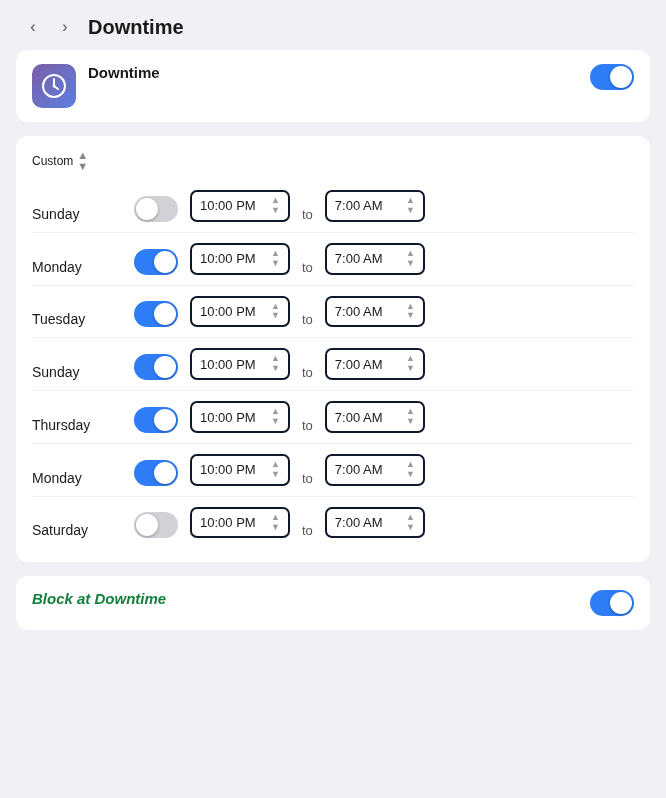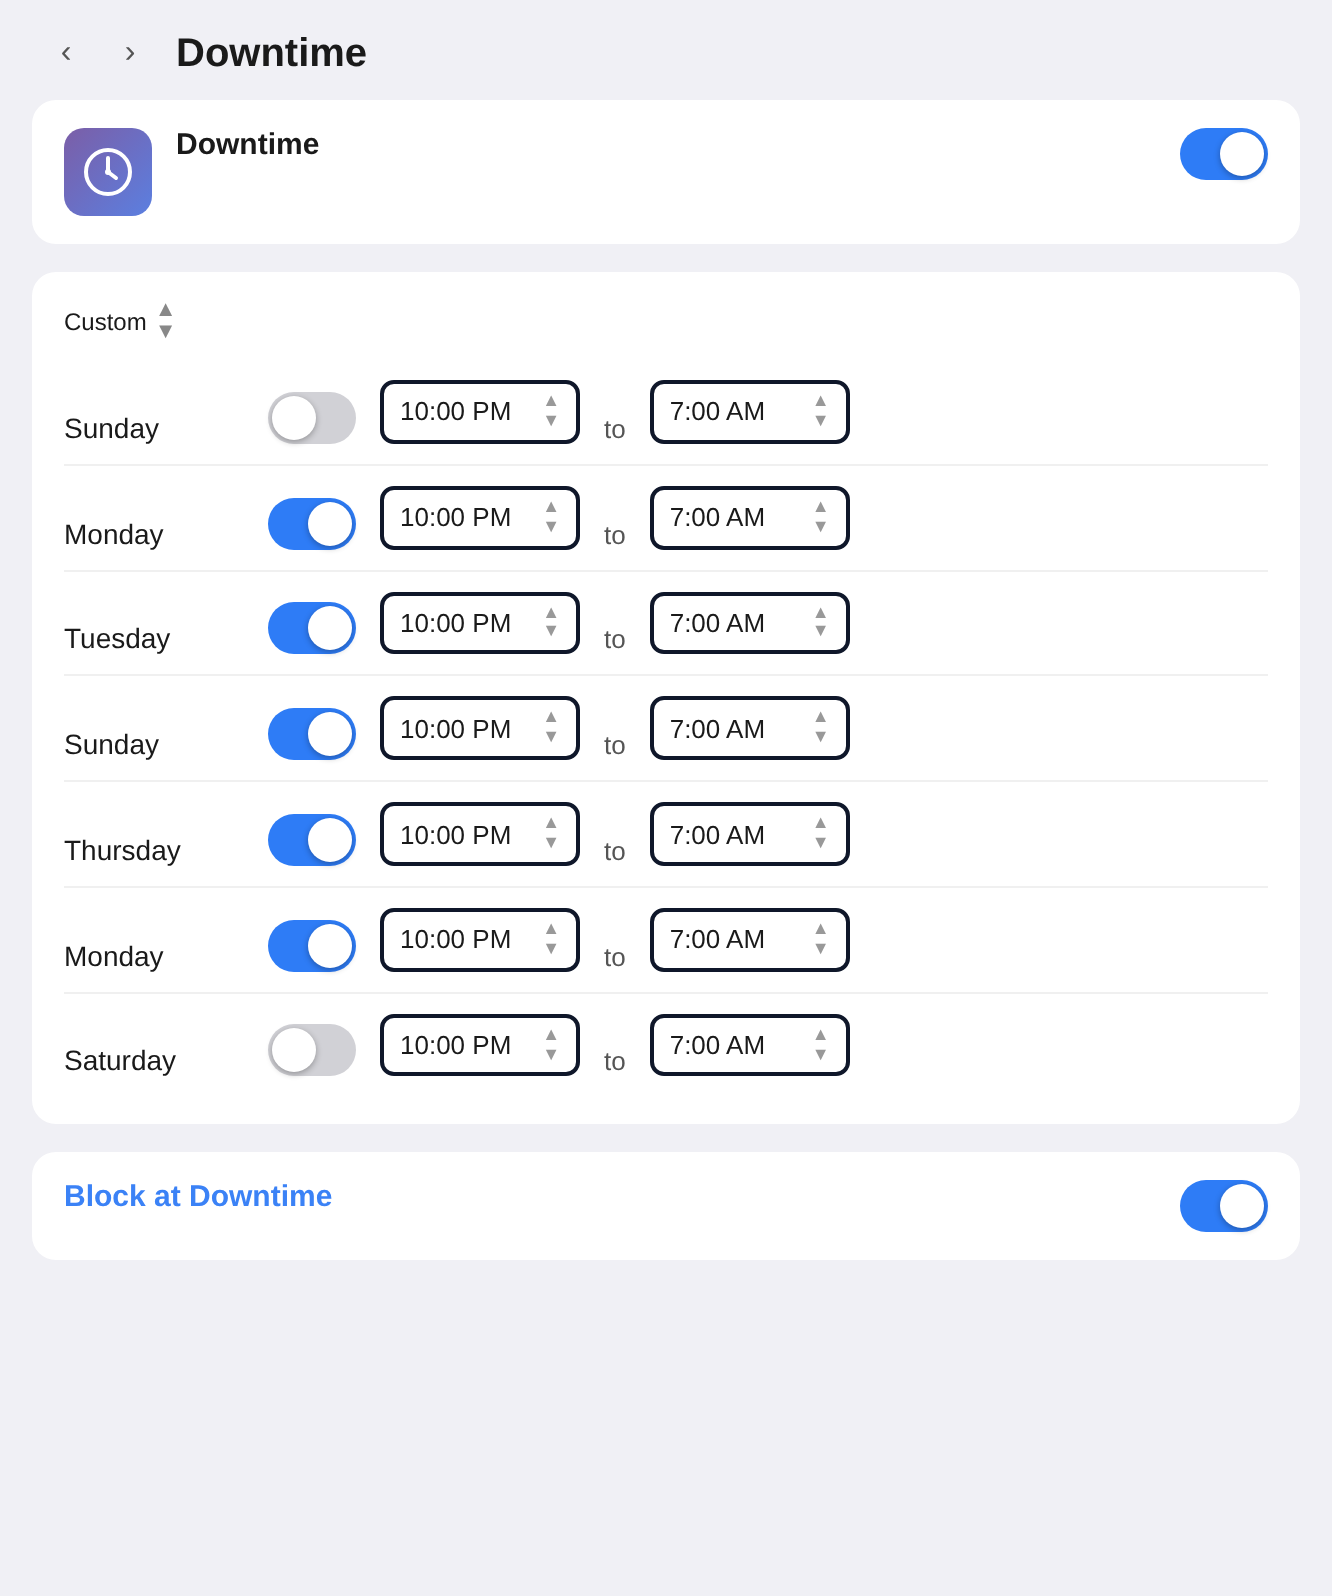--- a/index.html
+++ b/index.html
@@ -222,22 +222,23 @@
     .block-card {
       display: flex;
       align-items: flex-start;
       justify-content: space-between;
       gap: 12px;
     }
     .block-text {}
     .block-title {
       font-size: 15px;
       font-weight: 600;
-      color: #3b82f6;
+      color: #15803d;
       margin-bottom: 4px;
+      font-style: italic;
     }
     .block-desc {
       font-size: 12px;
       color: #666;
       line-height: 1.4;
     }
   </style>
 </head>
 <body>
 

